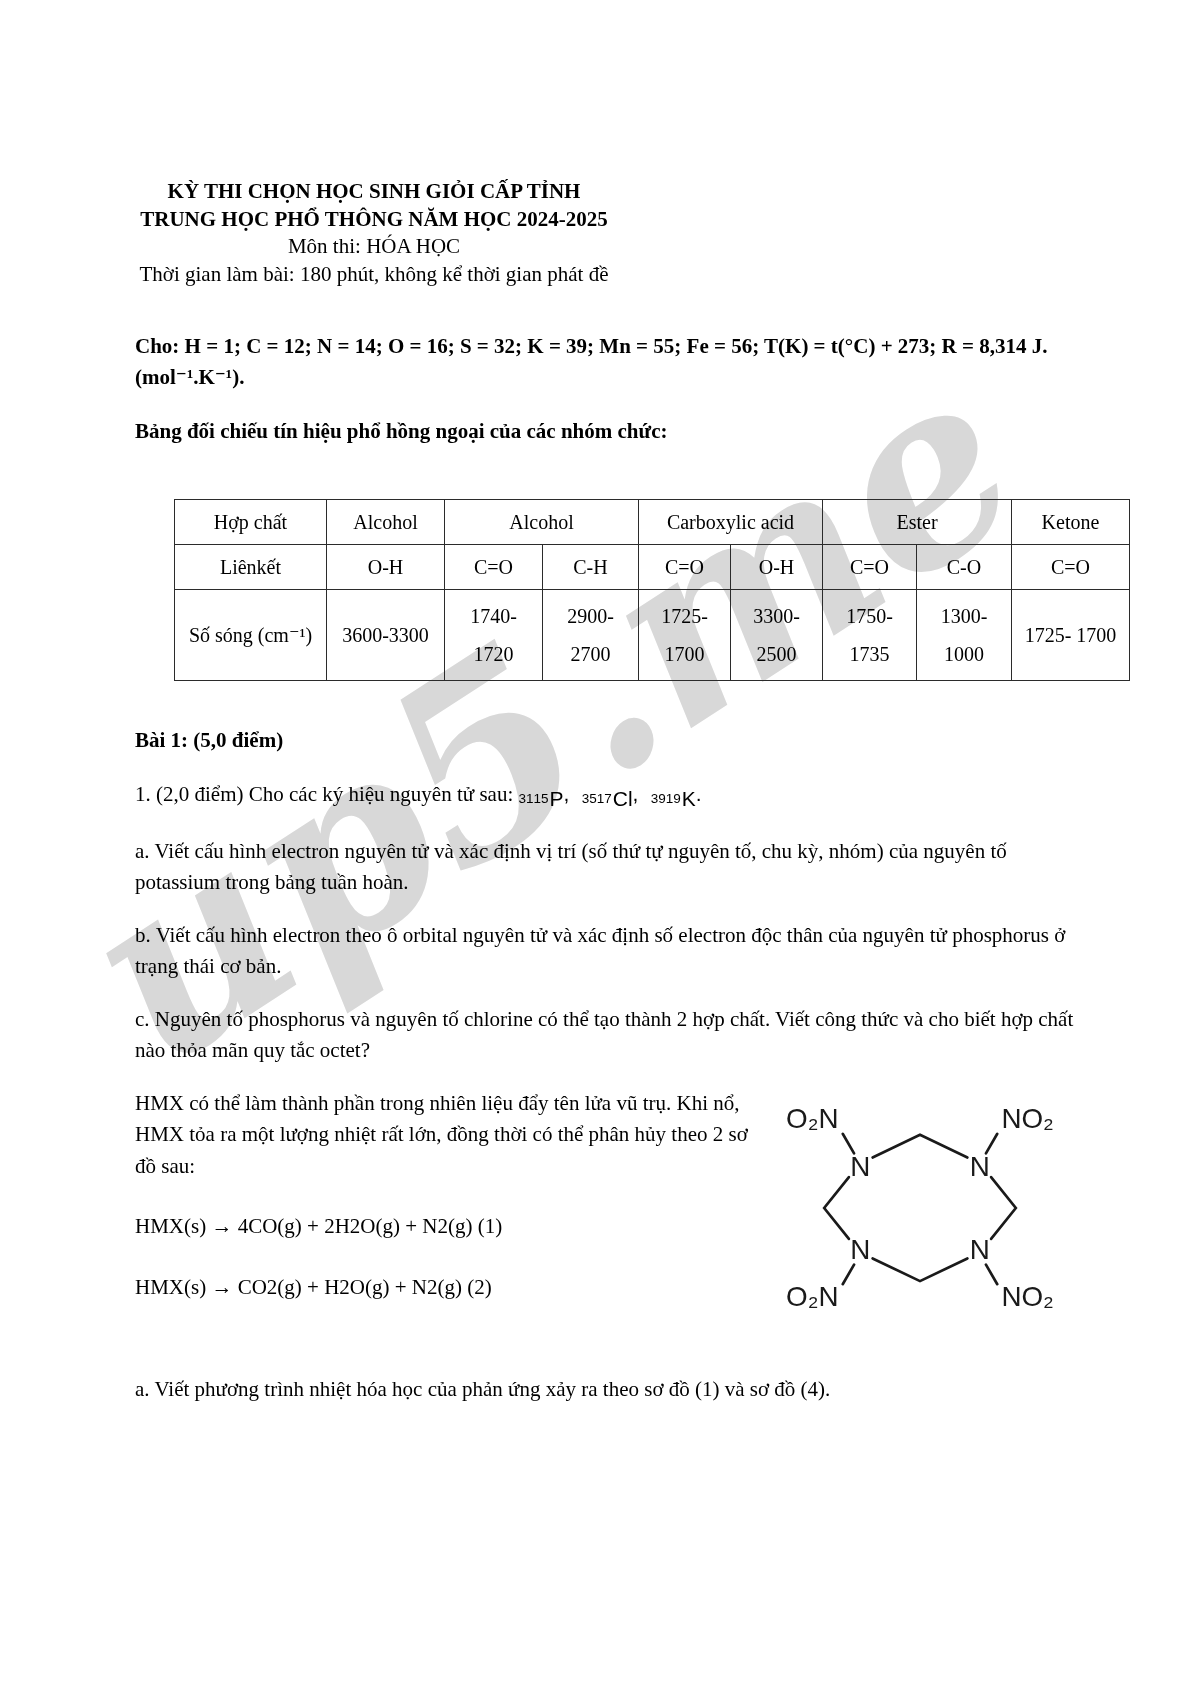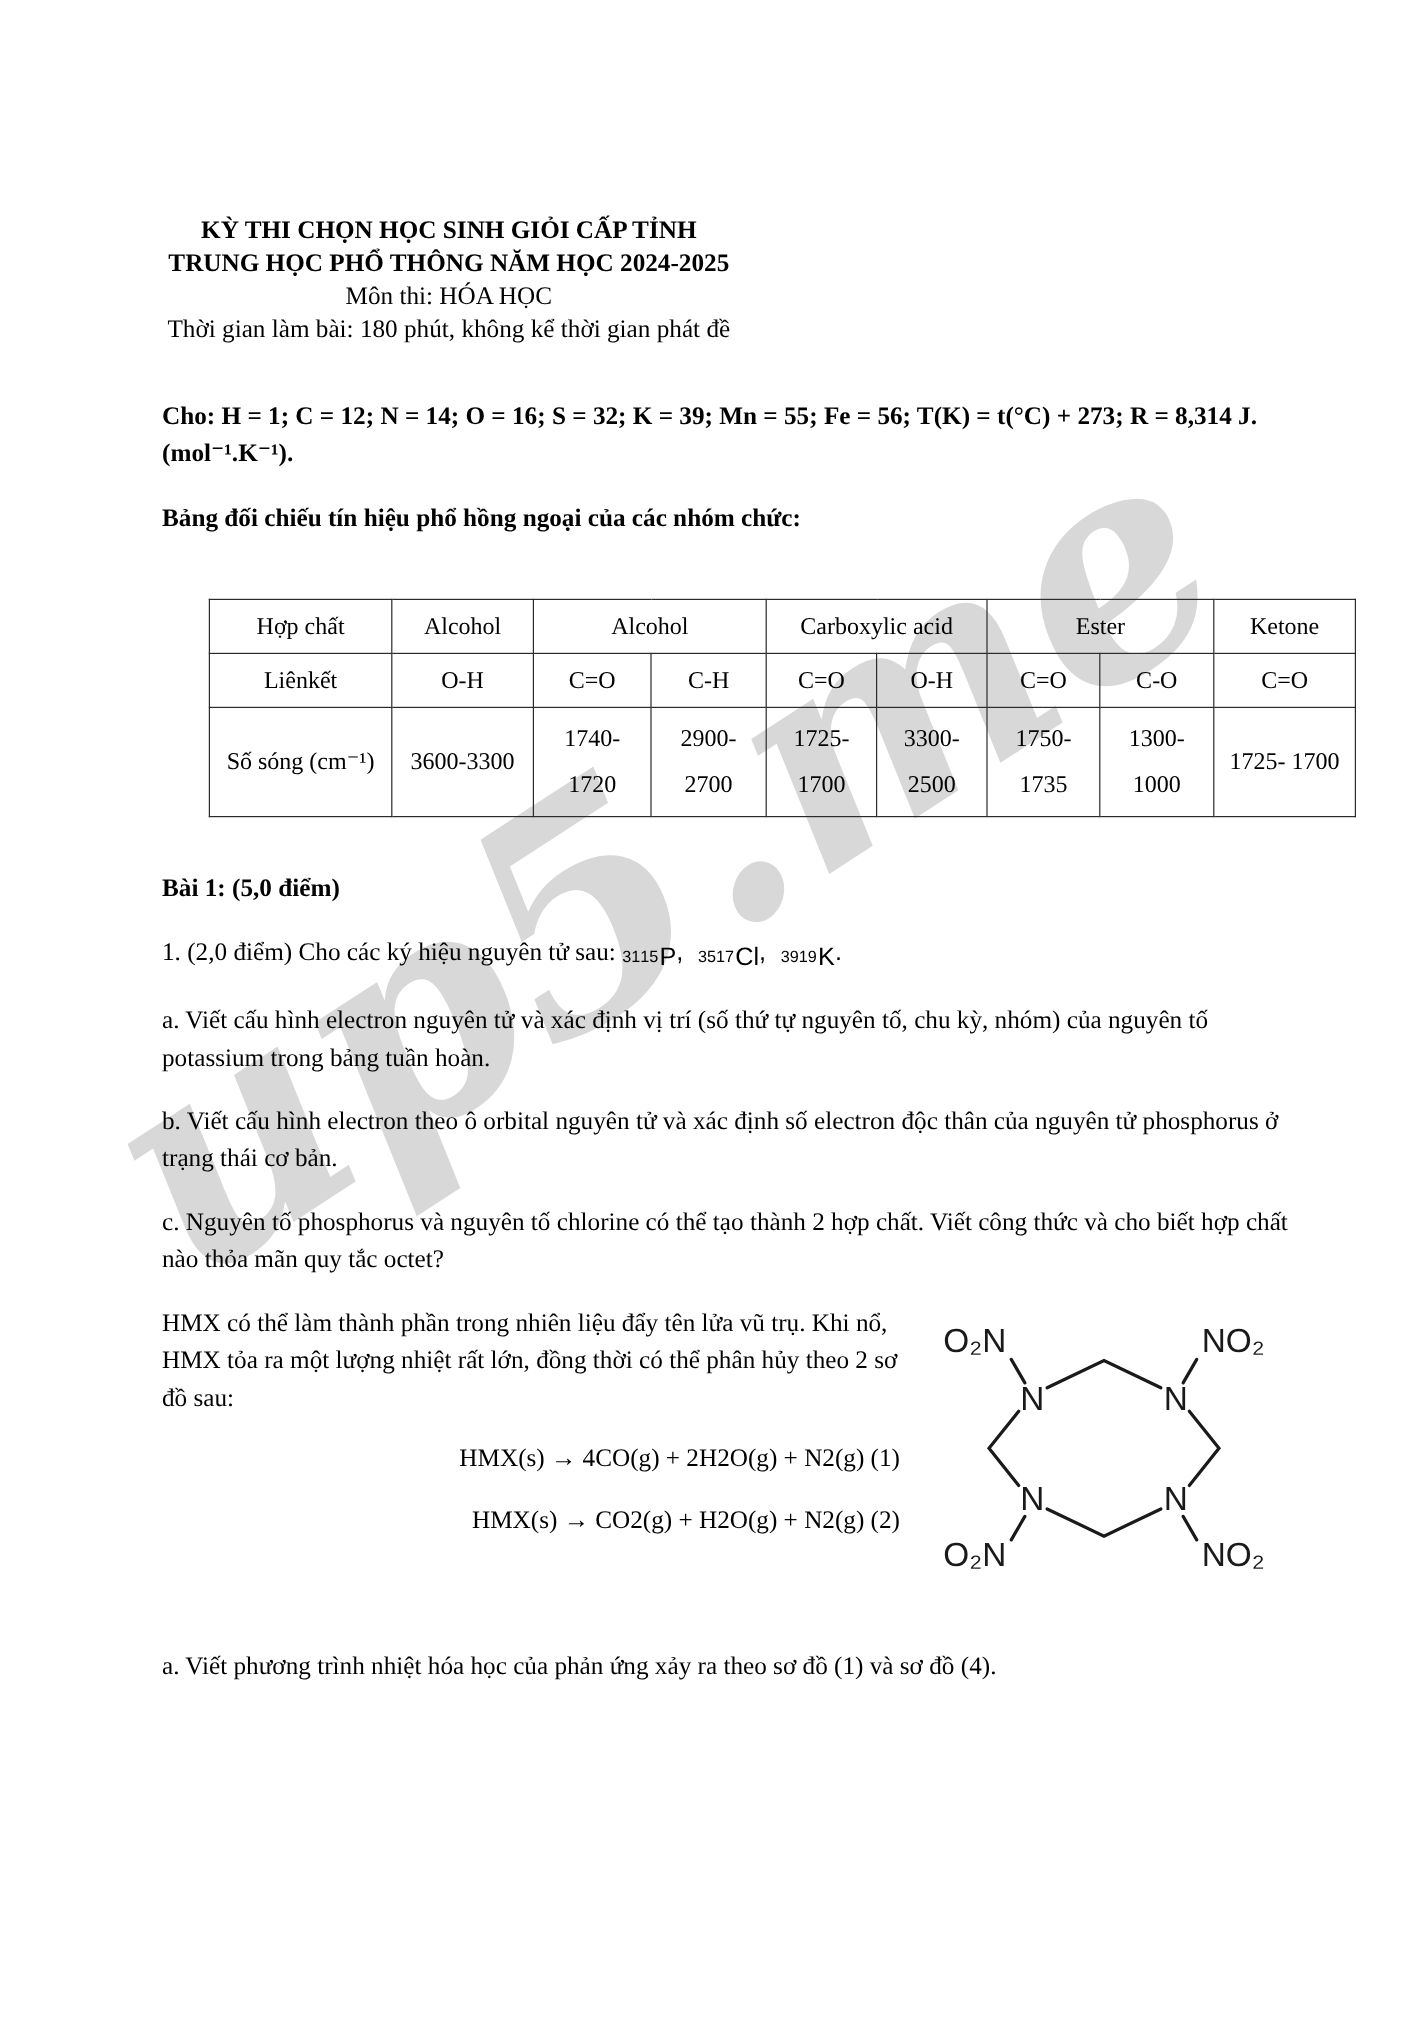--- a/index.html
+++ b/index.html
@@ -51,21 +51,21 @@
   .section-title{font-weight:bold;margin:44px 0 0 0;}
   p.para{margin:21px 0 0 0;}
   .blabel{font-weight:normal;}
   .iso{display:inline-flex;align-items:center;font-family:"Liberation Sans","DejaVu Sans",sans-serif;vertical-align:-2px;}
   .iso-nums{display:inline-flex;flex-direction:row;align-items:flex-end;font-size:13.5px;line-height:1.05;margin-right:1px;justify-content:space-between;}
   .iso-sym{font-size:21px;}
   .iso-sep{font-family:"Liberation Sans","DejaVu Sans",sans-serif;margin-right:7px;}
   .q2row{display:flex;margin-top:21px;}
   .q2left{width:615px;}
   .q2right{width:340px;margin-left:0px;margin-top:-14px;}
-  .eq{margin:19px 0 0 0;text-align:right;}
+  .eq{margin:29px 0 0 0;}
   svg.hmx text{
     font-family:"Liberation Sans","DejaVu Sans",sans-serif;
     font-size:27px;fill:#1a1a1a;
   }
   .clear{clear:both;}
 </style>
 </head>
 <body>
 
 <div class="page">

